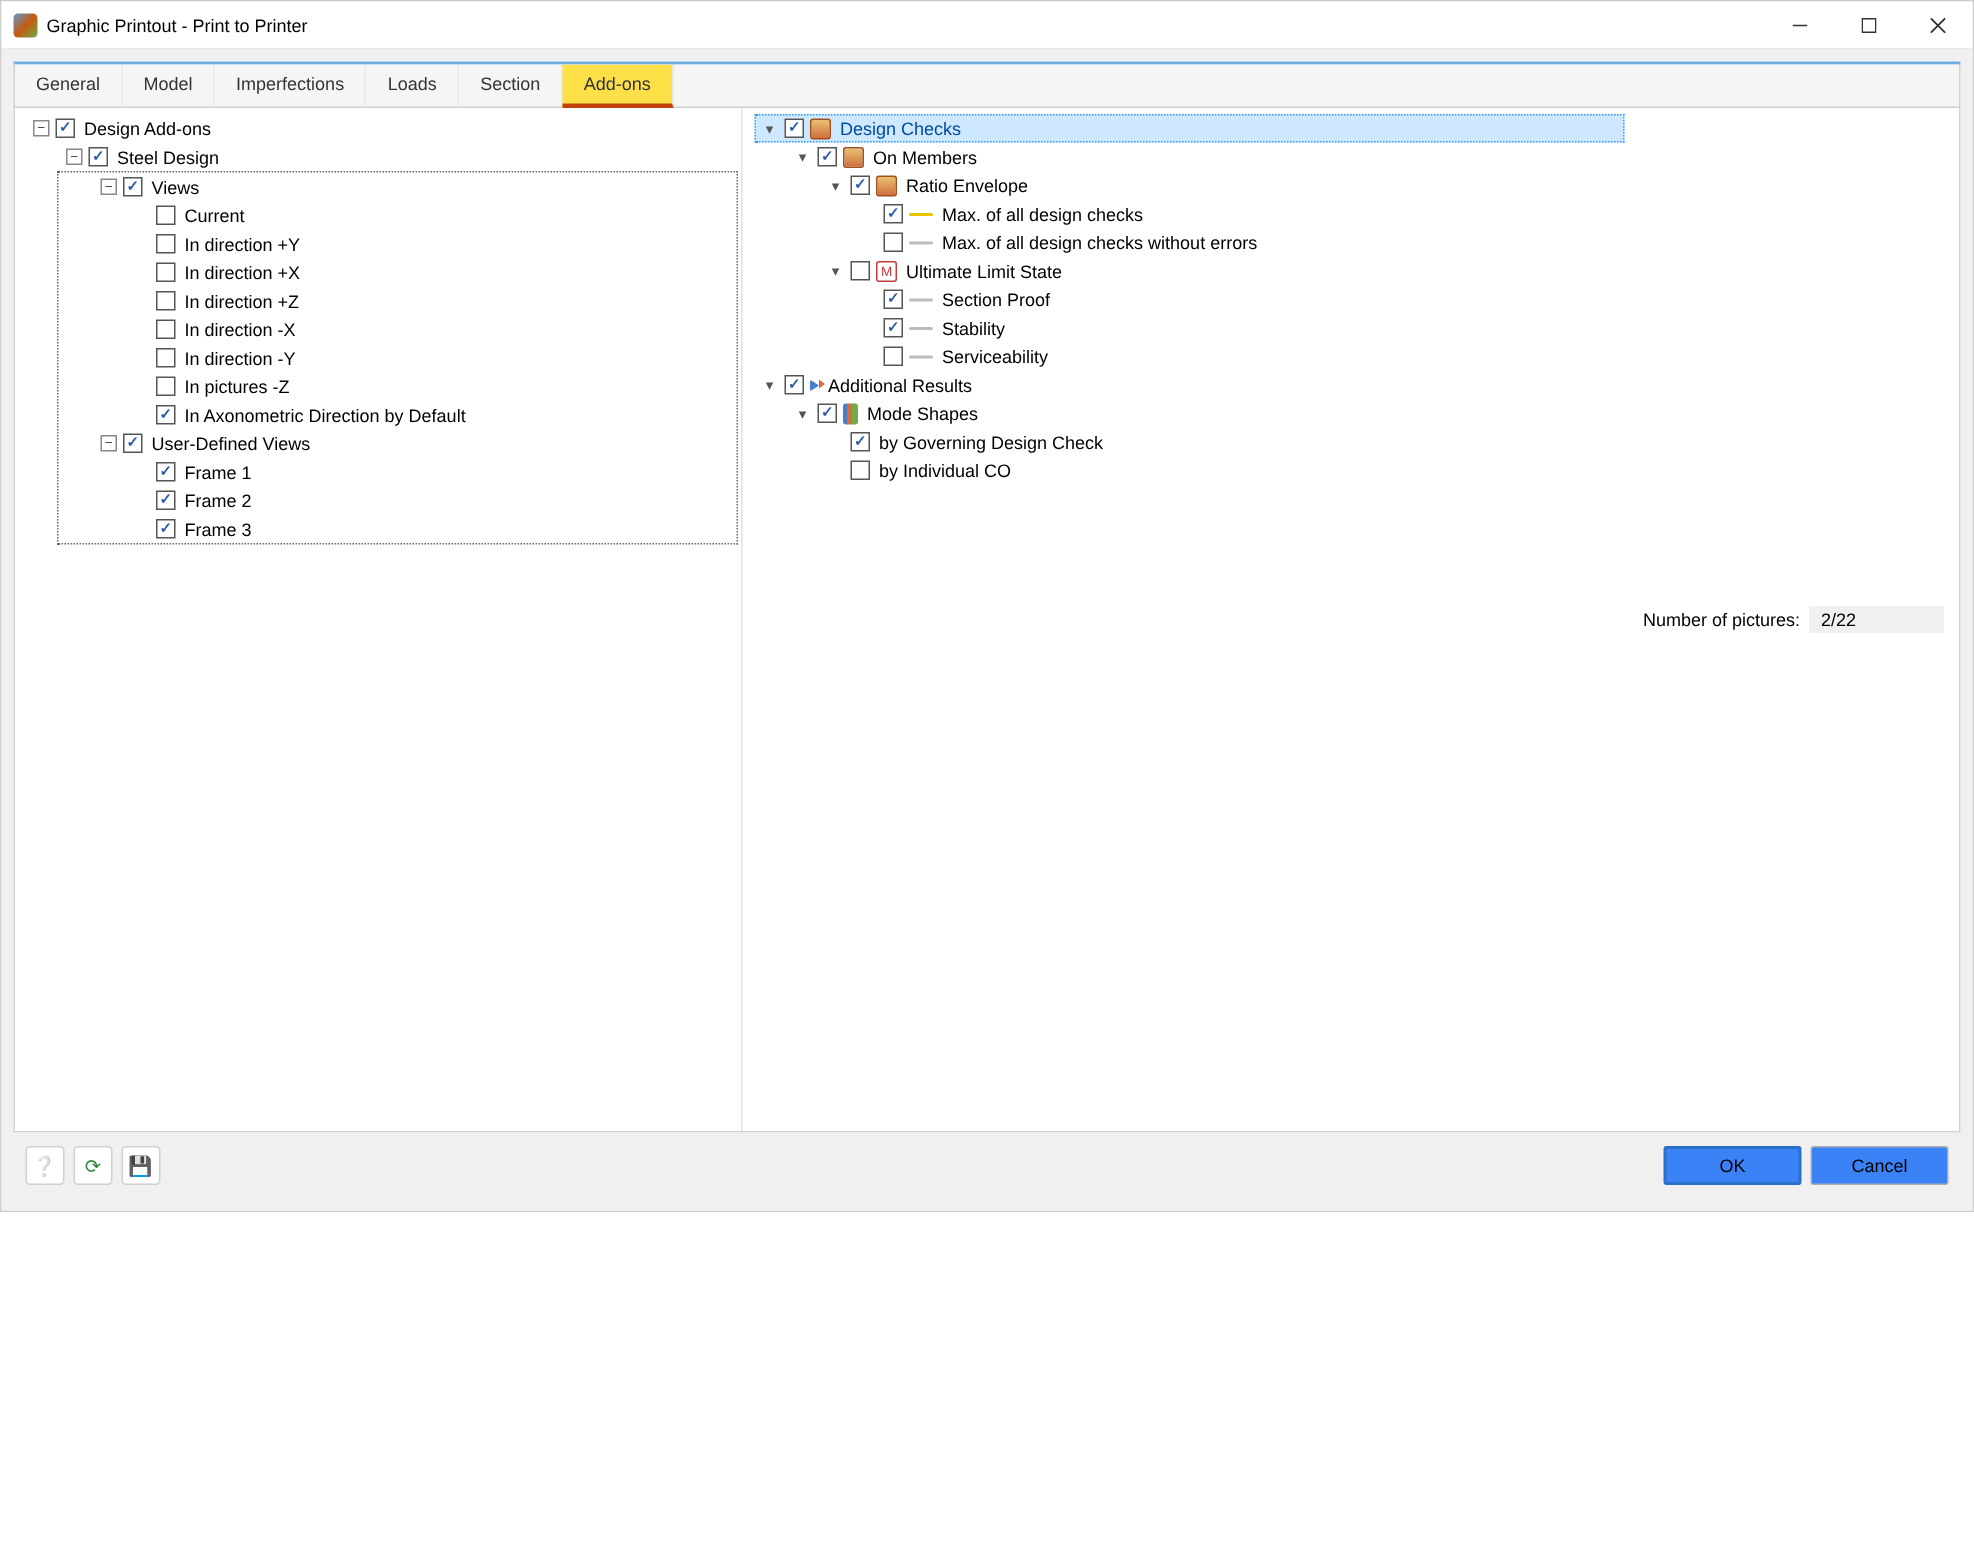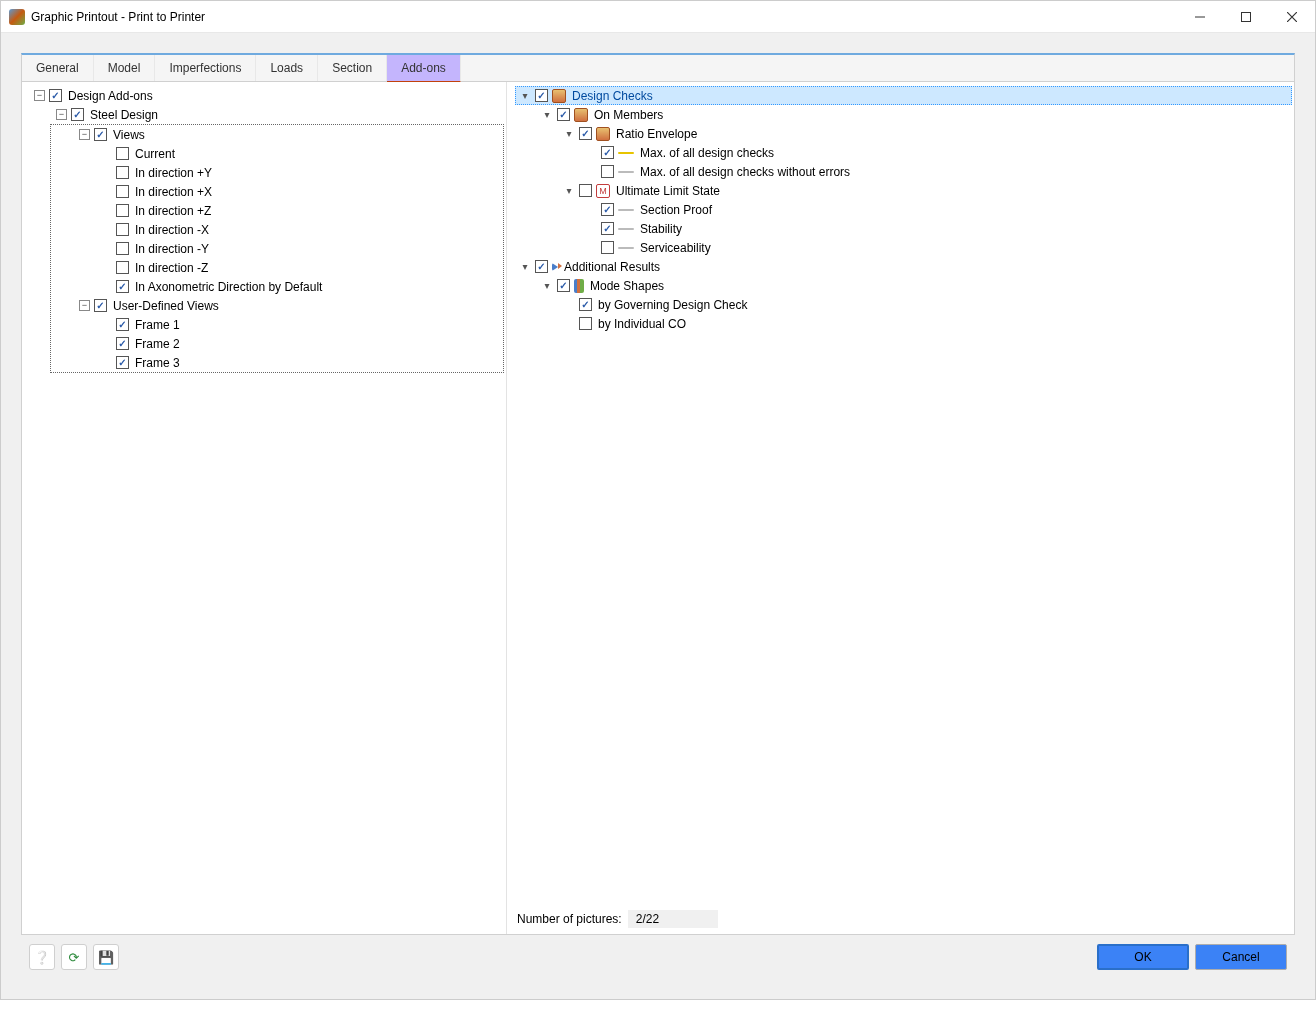--- a/index.html
+++ b/index.html
@@ -6,21 +6,21 @@
   body {
     margin: 0;
     font-family: "Segoe UI", Tahoma, sans-serif;
     font-size: 12px;
     background: #fff;
     color: #000;
     overflow: hidden;
   }
   .window {
     width: 1316px;
-    height: 1000px;
+    height: 808px;
     background: #fff;
     border: 1px solid #ccc;
     display: flex;
     flex-direction: column;
   }
   .titlebar {
     height: 32px;
     display: flex;
     align-items: center;
     padding: 0 0 0 8px;
@@ -38,21 +38,21 @@
   .win-btn {
     width: 46px; height: 32px;
     display: flex; align-items: center; justify-content: center;
     color: #333;
   }
 
   .client {
     flex: 1;
     display: flex;
     flex-direction: column;
-    padding: 20px;
+    padding: 8px;
     background: #f0f0f0;
   }
   .panel {
     flex: 1;
     border: 1px solid #d0d0d0;
     border-top: 2px solid #6faadf;
     background: #fff;
     display: flex;
     flex-direction: column;
     overflow: hidden;
@@ -63,37 +63,37 @@
     border-bottom: 1px solid #d0d0d0;
   }
   .tab {
     padding: 6px 14px;
     color: #333;
     cursor: default;
     border-right: 1px solid #e8e8e8;
     font-size: 12px;
   }
   .tab.active {
-    background: #c4b5fd;
-    border-bottom: 1px solid #c2410c;
+    background: #fde047;
+    border-bottom: 3px solid #c2410c;
     margin-bottom: -1px;
     font-weight: 400;
   }
   .content {
     flex: 1;
     display: flex;
     overflow: hidden;
     background: #fff;
   }
   .left-pane, .right-pane {
     overflow: auto;
     position: relative;
   }
   .left-pane { width: 485px; border-right:1px solid #e3e3e3; }
-  .right-pane { flex: 1; display:flex; flex-direction:column; }
+  .right-pane { flex: 1; display:flex; flex-direction:row; }
   .tree-area { flex:1; overflow:auto; }
   .footer-line {
     padding: 6px 10px;
     display: flex;
     align-items: center;
     gap: 6px;
     border-top: 0;
   }
   .footer-line .valbox {
     background: #f0f0f0;
@@ -294,21 +294,21 @@
                               <div class="node">
                                 <span class="toggler none"></span>
                                 <span class="chk"></span>
                                 <span class="lbl">In direction -Y</span>
                               </div>
                             </li>
                             <li>
                               <div class="node">
                                 <span class="toggler none"></span>
                                 <span class="chk"></span>
-                                <span class="lbl">In direction -Z</span>
+                                <span class="lbl">In pictures -Z</span>
                               </div>
                             </li>
                             <li>
                               <div class="node">
                                 <span class="toggler none"></span>
                                 <span class="chk checked"></span>
                                 <span class="lbl">In Axonometric Direction by Default</span>
                               </div>
                             </li>
                           </ul>

